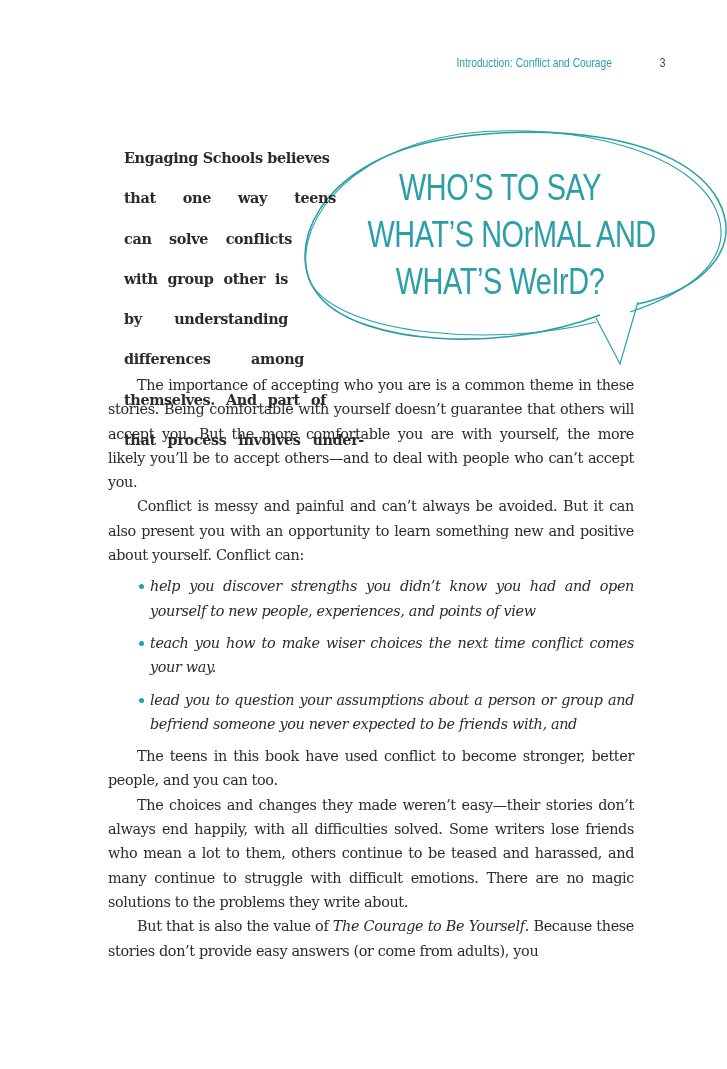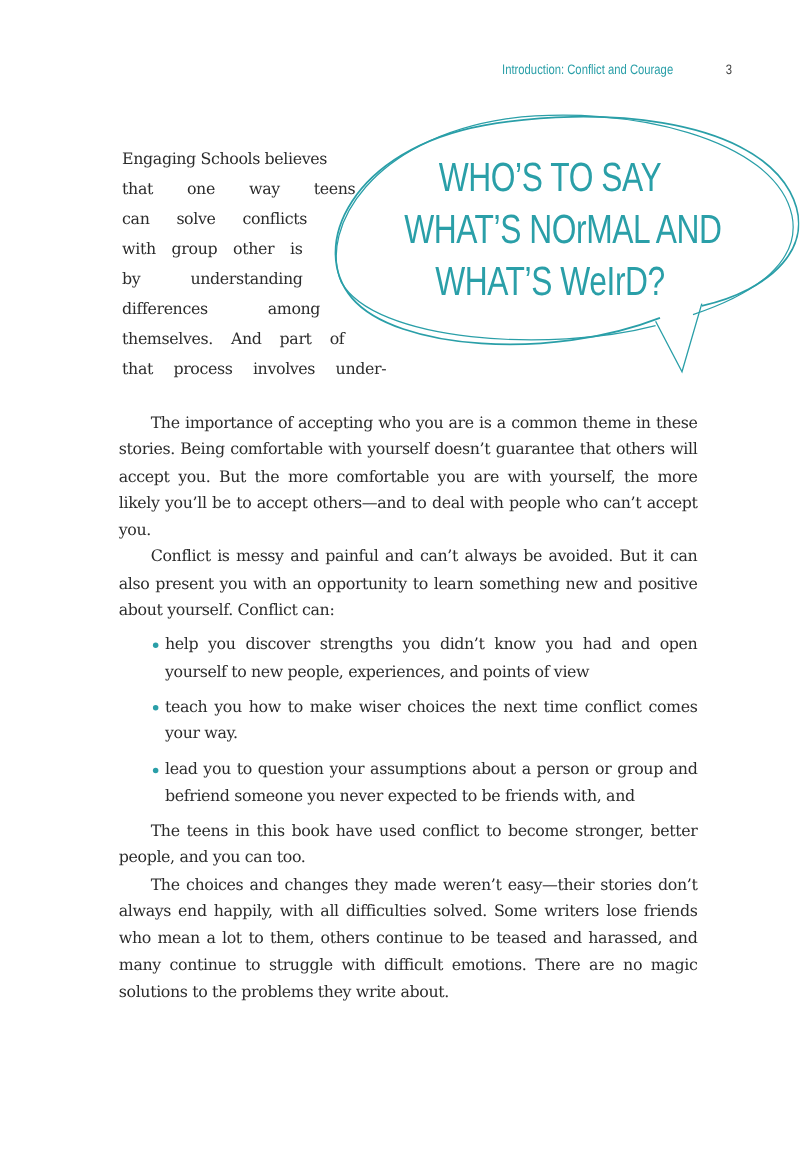--- a/index.html
+++ b/index.html
@@ -12,36 +12,36 @@
     }
     .running-head .title { position: absolute; left: 20px; top: 0; }
     .running-head .num { position: absolute; left: 268px; top: 0; color: #444; }
     .body-text {
       font-family: "DejaVu Serif", serif; font-size: 14.4px; color: #2b2b2b;
       line-height: 24.3px; letter-spacing: -0.35px;
     }
     .intro {
       position: absolute; left: 108px; top: 130px; width: 272px;
     }
-    .intro p { margin: 3px; text-align: justify; }
+    .intro p { margin: 16px; text-align: justify; font-weight: bold; }
     .intro .narrow { width: 212px; }
     .intro .mid { width: 232px; }
     .main {
       position: absolute; left: 108px; top: 373px; width: 526px;
     }
     .main p { margin: 0; text-align: justify; text-indent: 29px; }
     .bullets { list-style: none; margin: 0; padding: 0; }
     .bullets li {
-      position: relative; padding-left: 42px; margin: 7px 0 8px 0; text-align: justify;
+      position: relative; padding-left: 42px; margin: 7px 0 8px 0; text-align: justify; font-style: italic;
     }
     .bullets li .dot {
       position: absolute; left: 31px; top: 10px; width: 5px; height: 5px; border-radius: 50%;
       background: #2a9fa8;
     }
-    .bubble { position: absolute; left: 300px; top: 96px; width: 427px; height: 250px; }
+    .bubble { position: absolute; left: 300px; top: 122px; width: 427px; height: 250px; }
     .bubble svg { position: absolute; left: 0; top: 0; }
     .bubble-text {
       position: absolute; left: 30px; top: 42px; width: 340px; text-align: center;
       font-family: "Liberation Sans", sans-serif; font-size: 37px; color: #2a9fa8;
       line-height: 47px; transform: scaleX(0.78); transform-origin: center top;
       letter-spacing: -0.5px;
     }
     .bubble-text div { white-space: nowrap; }
     em { font-style: italic; }
   </style>
@@ -82,15 +82,16 @@
   <div class="main body-text">
     <p>The importance of accepting who you are is a common theme in these stories. Being comfortable with yourself doesn’t guarantee that others will accept you. But the more comfortable you are with yourself, the more likely you’ll be to accept others—and to deal with people who can’t accept you.</p>
     <p>Conflict is messy and painful and can’t always be avoided. But it can also present you with an opportunity to learn something new and positive about yourself. Conflict can:</p>
     <ul class="bullets">
       <li><span class="dot"></span><span>help you discover strengths you didn’t know you had and open yourself to new people, experiences, and points of view</span></li>
       <li><span class="dot"></span><span>teach you how to make wiser choices the next time conflict comes your way.</span></li>
       <li><span class="dot"></span><span>lead you to question your assumptions about a person or group and befriend someone you never expected to be friends with, and</span></li>
     </ul>
     <p>The teens in this book have used conflict to become stronger, better people, and you can too.</p>
     <p>The choices and changes they made weren’t easy—their stories don’t always end happily, with all difficulties solved. Some writers lose friends who mean a lot to them, others continue to be teased and harassed, and many continue to struggle with difficult emotions. There are no magic solutions to the problems they write about.</p>
+    <p><span>But that is also the value of </span><em>The Courage to Be Yourself</em><span>. Because these stories don’t provide easy answers (or come from adults), you</span></p>
   </div>
 
 </div>
 
 </body></html>

